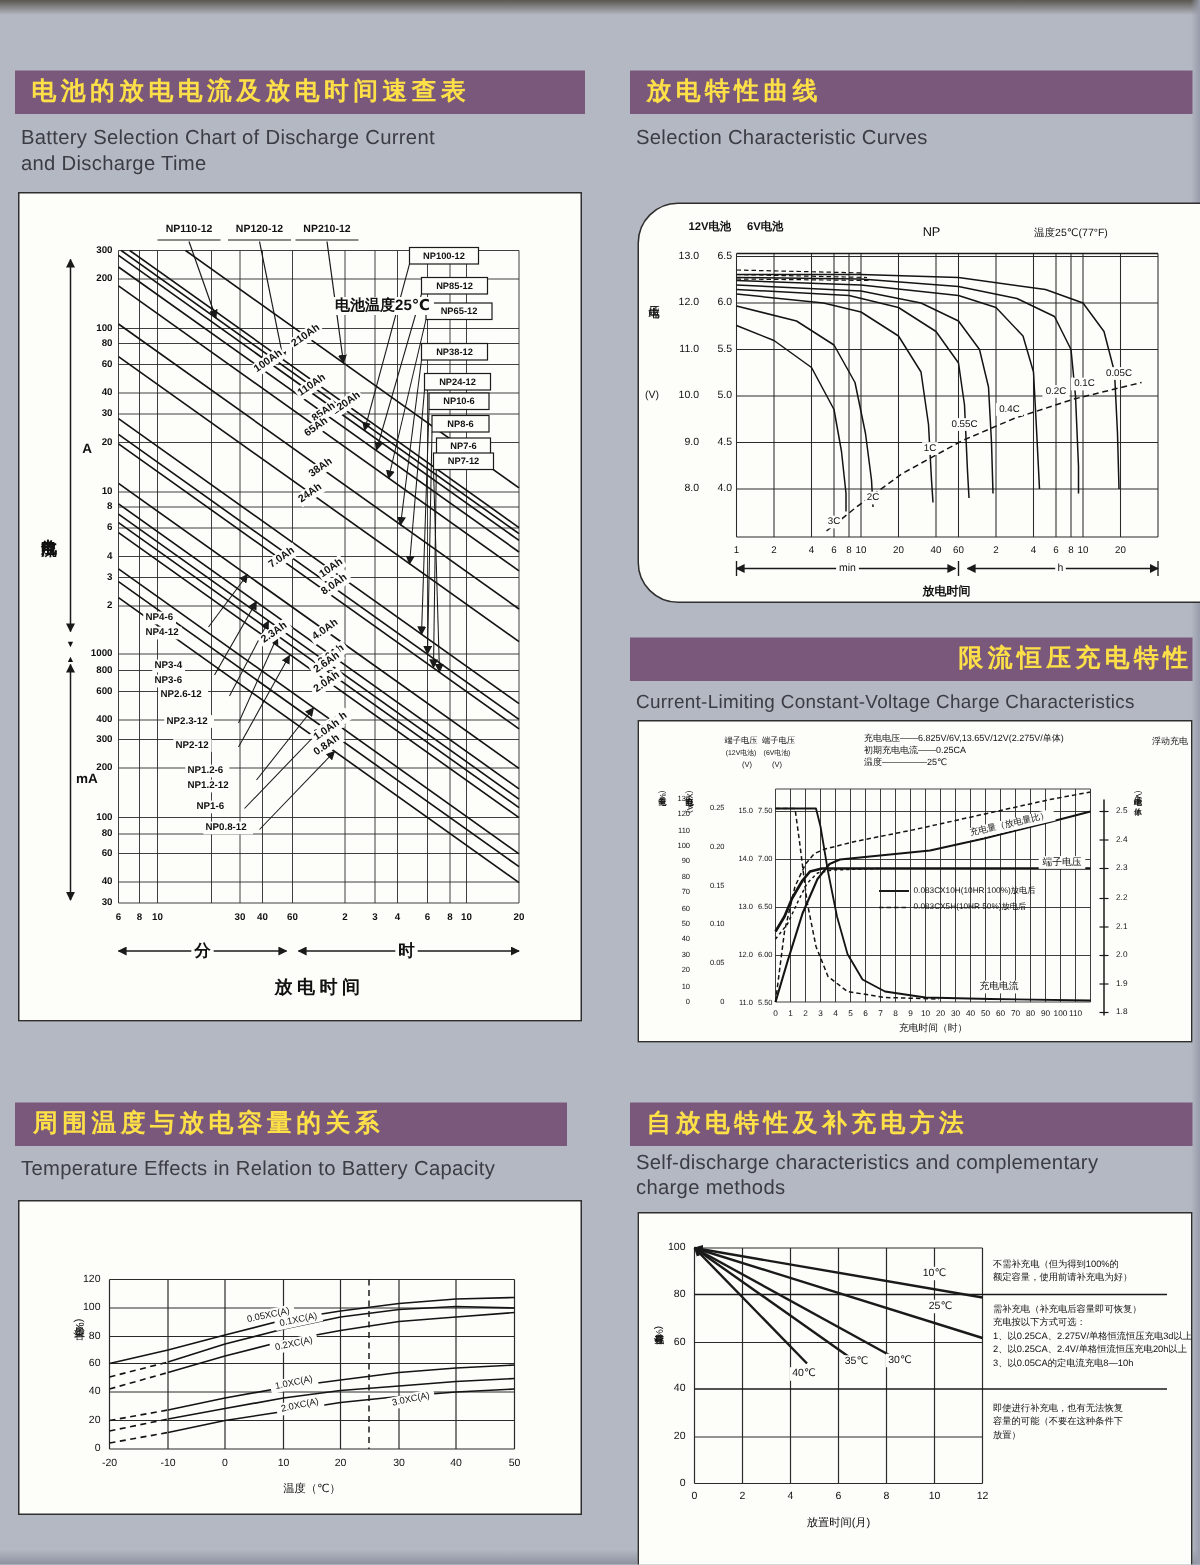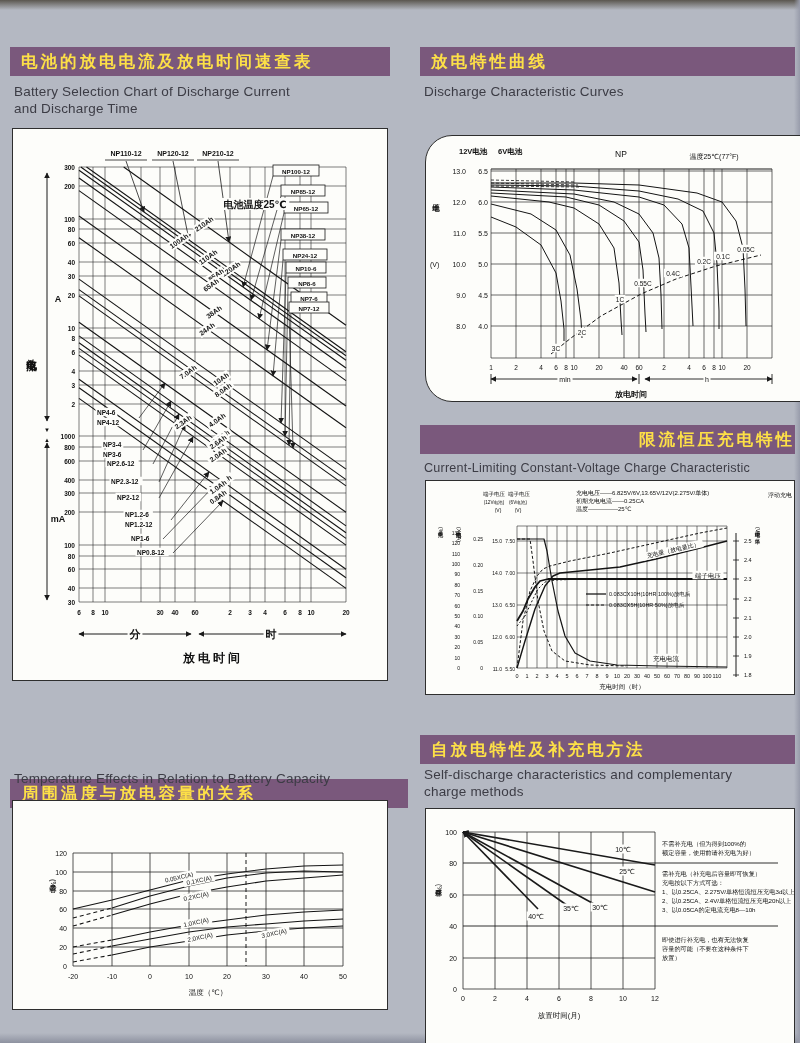--- a/index.html
+++ b/index.html
@@ -265,21 +265,21 @@
         <text x="210" y="353" font-size="7" fill="#111" text-anchor="middle" dominant-baseline="central" font-family="'Liberation Sans','DejaVu Sans',sans-serif" font-weight="bold" transform="rotate(-35 210 353)">1.2Ah</text>
         <rect x="193.35" y="353.5" width="23.3" height="9" fill="#fdfdfa" transform="rotate(-35 205 358)"></rect>
         <text x="205" y="358" font-size="7" fill="#111" text-anchor="middle" dominant-baseline="central" font-family="'Liberation Sans','DejaVu Sans',sans-serif" font-weight="bold" transform="rotate(-35 205 358)">1.0Ah</text>
         <rect x="193.35" y="363.5" width="23.3" height="9" fill="#fdfdfa" transform="rotate(-35 205 368)"></rect>
         <text x="205" y="368" font-size="7" fill="#111" text-anchor="middle" dominant-baseline="central" font-family="'Liberation Sans','DejaVu Sans',sans-serif" font-weight="bold" transform="rotate(-35 205 368)">0.8Ah</text>
       </g>
     </svg>
   </div>
 
 <div class="titlebar" style="left:420px;top:47px;width:375px;">放电特性曲线</div>
-<div class="subtitle" style="left:424px;top:83px;">Discharge Characteristic Curves</div>
+<div class="subtitle" style="left:424px;top:83px;">Selection Characteristic Curves</div>
 <div class="panel" style="left:425px;top:135px;width:404px;height:267px;border-radius:27px;">
     <svg viewBox="0 0 370 267" width="370" height="267">
       <defs>
         <marker id="fig2ae" viewBox="0 0 10 10" refX="9" refY="5" markerWidth="6" markerHeight="6" orient="auto" markerUnits="userSpaceOnUse">
           <path d="M0,0L10,5L0,10z" fill="#1a1a1a"></path>
         </marker>
         <marker id="fig2as" viewBox="0 0 10 10" refX="9" refY="5" markerWidth="6" markerHeight="6" orient="auto-start-reverse" markerUnits="userSpaceOnUse">
           <path d="M0,0L10,5L0,10z" fill="#1a1a1a"></path>
         </marker>
       </defs>
@@ -384,21 +384,21 @@
         <text x="278" y="125" font-size="6.5" fill="#111" text-anchor="middle" dominant-baseline="central" font-family="'Liberation Sans','DejaVu Sans',sans-serif">0.2C</text>
         <rect x="287.96" y="115.75" width="18.08" height="8.5" fill="#fdfdfa"></rect>
         <text x="297" y="120" font-size="6.5" fill="#111" text-anchor="middle" dominant-baseline="central" font-family="'Liberation Sans','DejaVu Sans',sans-serif">0.1C</text>
         <rect x="309.075" y="108.75" width="21.849999999999998" height="8.5" fill="#fdfdfa"></rect>
         <text x="320" y="113" font-size="6.5" fill="#111" text-anchor="middle" dominant-baseline="central" font-family="'Liberation Sans','DejaVu Sans',sans-serif">0.05C</text>
       </g>
     </svg>
   </div>
 
 <div class="titlebar" style="left:420px;top:425px;width:375px;text-align:right;">限流恒压充电特性</div>
-<div class="subtitle small" style="left:424px;top:460px;">Current-Limiting Constant-Voltage Charge Characteristic</div>
+<div class="subtitle small" style="left:424px;top:460px;">Current-Limiting Constant-Voltage Charge Characteristics</div>
 <div class="panel" style="left:425px;top:480px;width:370px;height:215px;">
     <svg viewBox="0 0 370 215" width="370" height="215">
       <defs>
         <marker id="fig3ae" viewBox="0 0 10 10" refX="9" refY="5" markerWidth="6" markerHeight="6" orient="auto" markerUnits="userSpaceOnUse">
           <path d="M0,0L10,5L0,10z" fill="#1a1a1a"></path>
         </marker>
         <marker id="fig3as" viewBox="0 0 10 10" refX="9" refY="5" markerWidth="6" markerHeight="6" orient="auto-start-reverse" markerUnits="userSpaceOnUse">
           <path d="M0,0L10,5L0,10z" fill="#1a1a1a"></path>
         </marker>
       </defs>
@@ -533,21 +533,21 @@
         <text x="240" y="177" font-size="6.5" fill="#111" text-anchor="middle" dominant-baseline="central" font-family="'Liberation Sans','DejaVu Sans',sans-serif">充电电流</text>
         <rect x="216.34" y="65" width="61.32000000000001" height="8" fill="#fdfdfa" transform="rotate(-13 247 69)"></rect>
         <text x="247" y="69" font-size="6" fill="#111" text-anchor="middle" dominant-baseline="central" font-family="'Liberation Sans','DejaVu Sans',sans-serif" transform="rotate(-13 247 69)">充电量（放电量比）</text>
         <text x="183" y="113" font-size="5.5" fill="#111" text-anchor="start" dominant-baseline="central" font-family="'Liberation Sans','DejaVu Sans',sans-serif">0.083CX10H(10HR 100%)放电后</text>
         <text x="183" y="124" font-size="5.5" fill="#111" text-anchor="start" dominant-baseline="central" font-family="'Liberation Sans','DejaVu Sans',sans-serif">0.083CX5H(10HR 50%)放电后</text>
         <text x="196" y="205" font-size="6.5" fill="#111" text-anchor="middle" dominant-baseline="central" font-family="'Liberation Sans','DejaVu Sans',sans-serif">充电时间（时）</text>
       </g>
     </svg>
   </div>
 
-<div class="titlebar" style="left:10px;top:779px;width:398px;padding-left:12px;">周围温度与放电容量的关系</div>
+<div class="titlebar" style="left:10px;top:735px;width:368px;padding-left:12px;">周围温度与放电容量的关系</div>
 <div class="subtitle" style="left:14px;top:770px;text-align:center;">Temperature Effects in Relation to Battery Capacity</div>
 <div class="panel" style="left:12px;top:800px;width:376px;height:210px;">
     <svg viewBox="0 0 376 210" width="376" height="210">
       <defs>
         <marker id="fig4ae" viewBox="0 0 10 10" refX="9" refY="5" markerWidth="6" markerHeight="6" orient="auto" markerUnits="userSpaceOnUse">
           <path d="M0,0L10,5L0,10z" fill="#1a1a1a"></path>
         </marker>
         <marker id="fig4as" viewBox="0 0 10 10" refX="9" refY="5" markerWidth="6" markerHeight="6" orient="auto-start-reverse" markerUnits="userSpaceOnUse">
           <path d="M0,0L10,5L0,10z" fill="#1a1a1a"></path>
         </marker>

